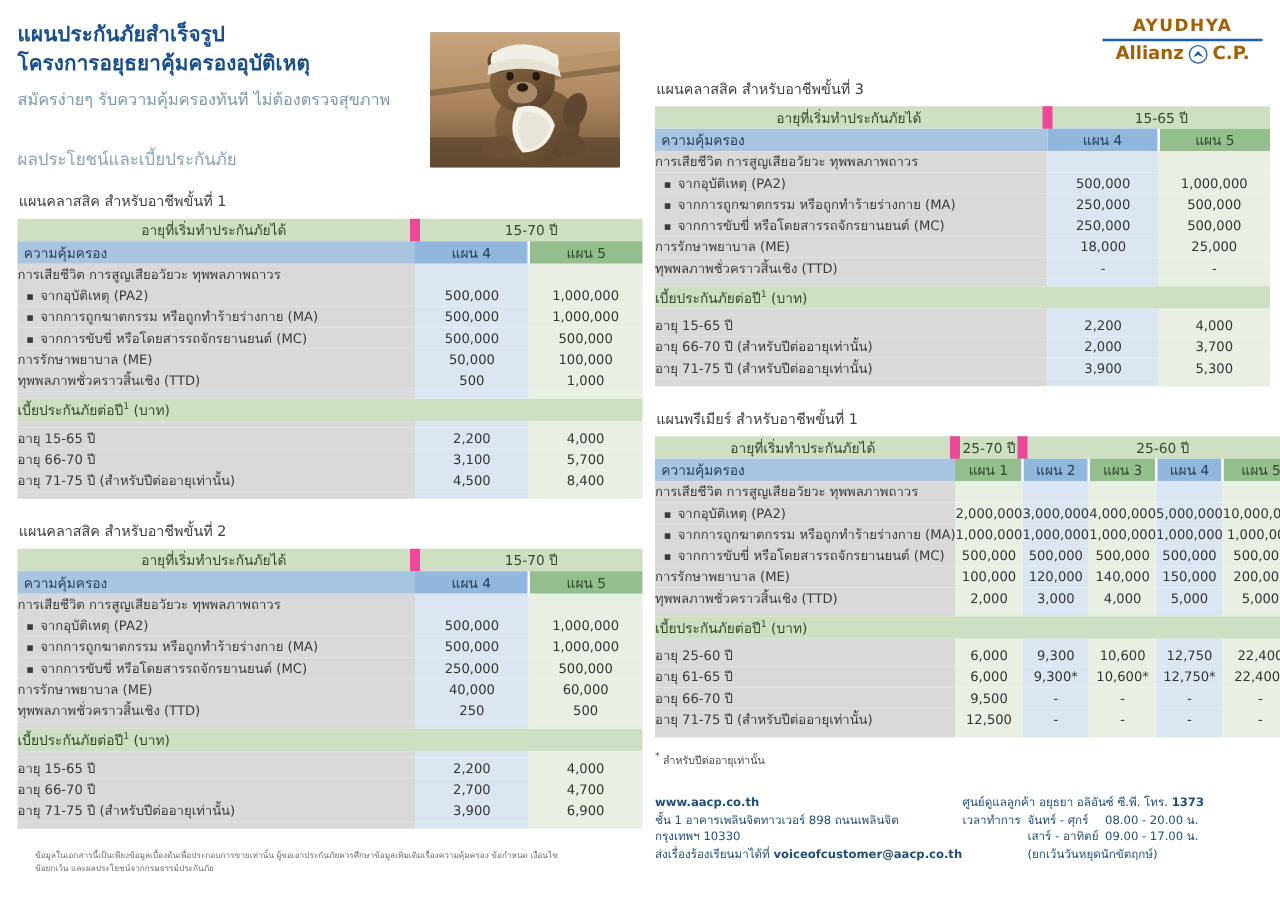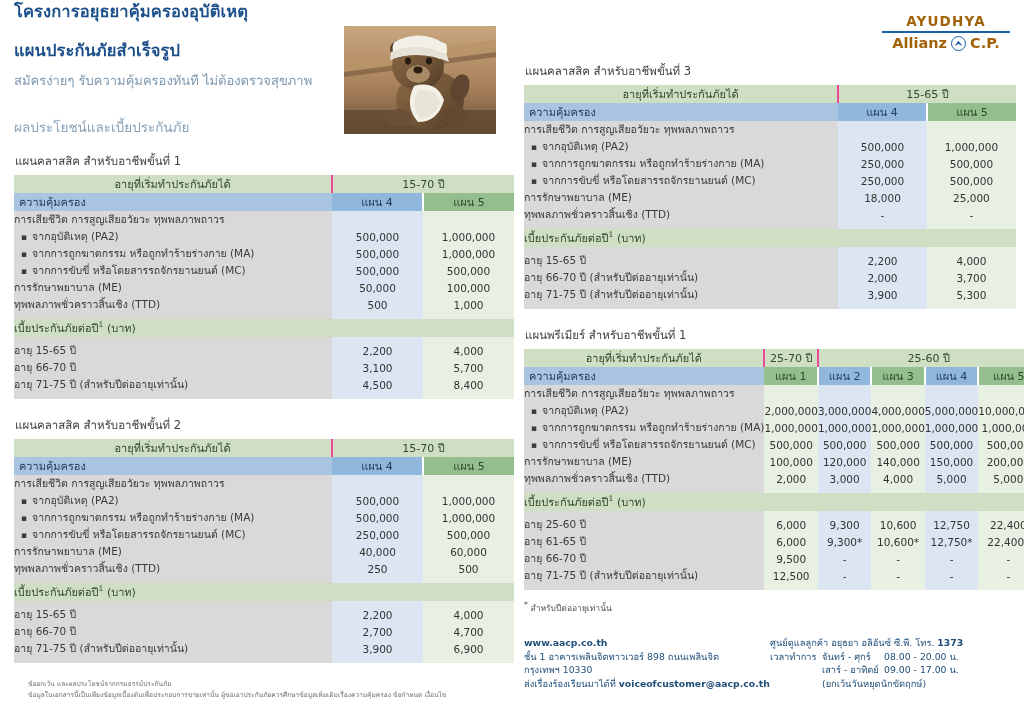--- a/index.html
+++ b/index.html
@@ -73,21 +73,21 @@
   table.plan {
     border-collapse: collapse; width: 100%;
     font-size: 11px; color: #333;
   }
   table.plan td, table.plan th {
     padding: 0; font-weight: normal; vertical-align: middle;
   }
   .r-age th, .r-age td {
     background: #cfdfc3; color: #34492c;
     height: 17px; font-size: 11px; text-align: center;
-    border-right: 2px solid #ec4899;
+    border-right: 8px solid #ec4899;
   }
   .r-age th:last-child, .r-age td:last-child { border-right: none; }
 
   .r-plan td { height: 17px; text-align: center; font-size: 11px; }
   .c-label-blue {
     background: #a8c4e0; color: #26415e;
     text-align: left !important; padding-left: 5px !important;
   }
   .c-green { background: #95be8f; color: #2d4a2a; }
   .c-blue  { background: #92b7dc; color: #24405d; }
@@ -156,22 +156,22 @@
     <div class="logo-rule"></div>
     <div class="logo-bot">
       <span>Allianz</span>
       <span class="logo-mark"></span>
       <span>C.P.</span>
     </div>
   </div>
 
   <div class="col-left">
 
+    <h1 class="hdr-title hdr-title-1">แผนประกันภัยสำเร็จรูป</h1>
     <h1 class="hdr-title">โครงการอยุธยาคุ้มครองอุบัติเหตุ</h1>
-    <h1 class="hdr-title hdr-title-1">แผนประกันภัยสำเร็จรูป</h1>
     <div class="hdr-sub">สมัครง่ายๆ รับความคุ้มครองทันที ไม่ต้องตรวจสุขภาพ</div>
     <div class="hdr-benefits">ผลประโยชน์และเบี้ยประกันภัย</div>
 
     <div style="height:14px"></div>
     <div class="tbl-caption">แผนคลาสสิค สำหรับอาชีพขั้นที่ 1</div>
     <div>
         <table class="plan">
           <colgroup>
             <col style="width:318px">
             <col style="width:91px">
@@ -333,22 +333,22 @@
             <tr class="pad-bot">
               <td class="body-label"></td>
               <td class="body-val v-blue"></td>
               <td class="body-val v-green"></td>
             </tr>
           </tbody>
         </table>
       </div>
 
     <div class="disclaimer">
+      <div>ข้อมูลในเอกสารนี้เป็นเพียงข้อมูลเบื้องต้นเพื่อประกอบการขายเท่านั้น ผู้ขอเอาประกันภัยควรศึกษาข้อมูลเพิ่มเติมเรื่องความคุ้มครอง ข้อกำหนด เงื่อนไข</div>
       <div>ข้อยกเว้น และผลประโยชน์จากกรมธรรม์ประกันภัย</div>
-      <div>ข้อมูลในเอกสารนี้เป็นเพียงข้อมูลเบื้องต้นเพื่อประกอบการขายเท่านั้น ผู้ขอเอาประกันภัยควรศึกษาข้อมูลเพิ่มเติมเรื่องความคุ้มครอง ข้อกำหนด เงื่อนไข</div>
     </div>
   </div>
 
   <div class="col-right">
     <div style="height:62px"></div>
     <div class="tbl-caption">แผนคลาสสิค สำหรับอาชีพขั้นที่ 3</div>
     <div>
         <table class="plan">
           <colgroup>
             <col style="width:318px">

